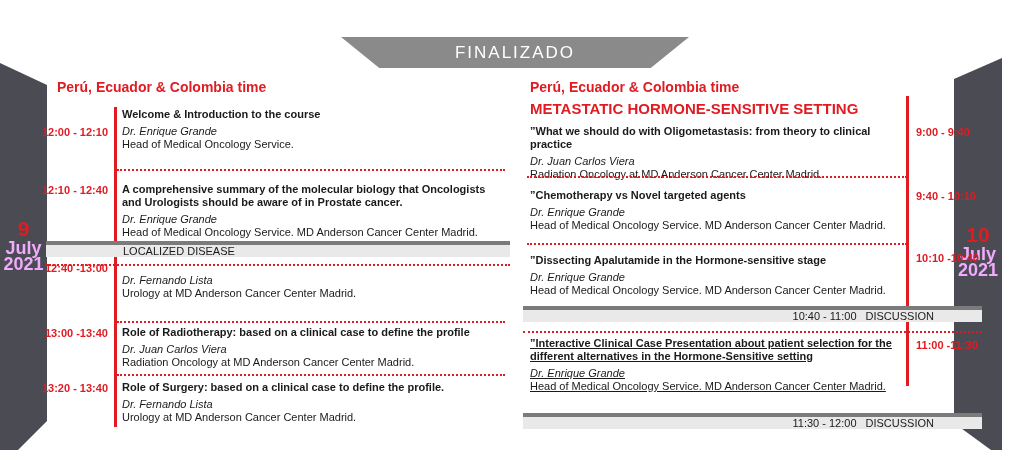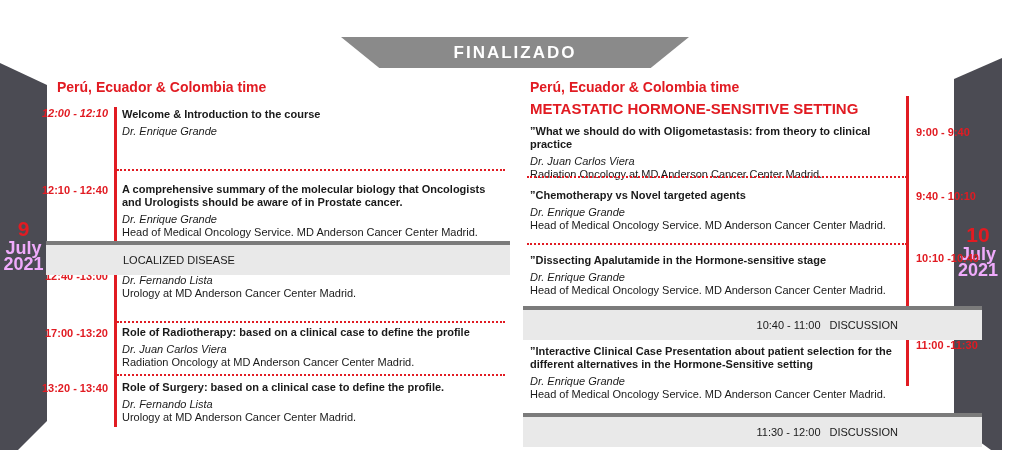--- a/index.html
+++ b/index.html
@@ -8,21 +8,21 @@
     font-family:"Liberation Sans", sans-serif;overflow:hidden;
     -webkit-font-smoothing:antialiased;
   }
   .abs{position:absolute;}
   
   .banner{
     left:341px;top:37px;width:348px;height:31px;background:#8a8a8a;
     clip-path:polygon(0 0,100% 0,89% 100%,11% 100%);
     display:flex;align-items:center;justify-content:center;
   }
-  .banner span{color:#ffffff;font-weight:bold;font-size:17px;letter-spacing:2px;}
+  .banner span{color:#ffffff;font-weight:normal;font-size:17px;letter-spacing:2px;}
   
   .panel{top:0;width:48px;height:450px;background:#4b4b53;}
   .panel.left{left:0;width:47px;clip-path:polygon(0 63px,47px 85px,47px 421px,18px 450px,0 450px);}
   .panel.right{left:954px;clip-path:polygon(0 79px,48px 58px,48px 450px,37px 450px,0 423px);}
   .date-block{position:absolute;left:0;width:100%;text-align:center;}
   .panel.left .date-block{top:217px;}
   .panel.right .date-block{top:223px;}
   .date-day{color:#e11b22;font-weight:bold;font-size:21px;line-height:23px;}
   .date-month,.date-year{color:#f0abfc;font-weight:bold;font-size:18px;line-height:16px;}
   
@@ -39,25 +39,25 @@
   
   .session{width:382px;font-size:11px;color:#1a1a1a;line-height:13px;}
   .session .title{font-weight:bold;}
   .session .speaker{font-style:italic;margin-top:4px;}
   .lcol{left:122px;}
   .rcol{left:530px;width:362px;}
   
   .dotted{height:2px;border-top:2px dotted #e11b22;z-index:0;}
   
   .bar{
-    background:#e9e9e9;border-top:4px solid #7b7b7b;height:34px;z-index:2;
+    background:#e9e9e9;border-top:4px solid #7b7b7b;height:16px;z-index:2;
     font-size:11px;color:#1a1a1a;display:flex;align-items:center;
   }
   .bar.section-bar{left:46px;top:241px;width:464px;padding-left:77px;box-sizing:border-box;}
-  .bar.discussion{left:523px;width:459px;justify-content:flex-end;padding-right:84px;box-sizing:border-box;}
+  .bar.discussion{left:523px;width:459px;justify-content:flex-end;padding-right:48px;box-sizing:border-box;}
   .bar .bar-time{margin-right:9px;}
 </style>
 </head>
 <body>
 
 <div class="abs banner">
   <span>FINALIZADO</span>
 </div>
 
 <div class="abs panel left">
@@ -73,29 +73,30 @@
     <div class="date-day">10</div>
     <div class="date-month">July</div>
     <div class="date-year">2021</div>
   </div>
 </div>
 
 <div class="abs tz-header" style="left:57px;top:79px;">Perú, Ecuador &amp; Colombia time</div>
 
 <div class="abs vline lv"></div>
 
-<div class="abs time-label lt" style="top:107px;font-style:italic;">12:00 - 12:10</div>
+<div class="abs time-label lt" style="top:126px;">12:00 - 12:10</div>
 <div class="abs time-label lt" style="top:184px;">12:10 - 12:40</div>
-<div class="abs time-label lt" style="top:270px;">12:40 -13:00</div>
-<div class="abs time-label lt" style="top:327px;">17:00 -13:20</div>
+<div class="abs time-label lt" style="top:262px;">12:40 -13:00</div>
+<div class="abs time-label lt" style="top:327px;">13:00 -13:40</div>
 <div class="abs time-label lt" style="top:382px;">13:20 - 13:40</div>
 
 <div class="abs session lcol" style="top:108px;">
   <div class="title">Welcome &amp; Introduction to the course</div>
   <div class="speaker">Dr. Enrique Grande</div>
+  <div class="affil">Head of Medical Oncology Service.</div>
 </div>
 <div class="abs dotted" style="left:117px;top:169px;width:388px;"></div>
 
 <div class="abs session lcol" style="top:183px;">
   <div class="title">A comprehensive summary of the molecular biology that Oncologists and Urologists should be aware of in Prostate cancer.</div>
   <div class="speaker">Dr. Enrique Grande</div>
   <div class="affil">Head of Medical Oncology Service. MD Anderson Cancer Center Madrid.</div>
 </div>
 
 <div class="abs bar section-bar">
@@ -151,21 +152,21 @@
   <div class="speaker">Dr. Enrique Grande</div>
   <div class="affil">Head of Medical Oncology Service. MD Anderson Cancer Center Madrid.</div>
 </div>
 
 <div class="abs bar discussion" style="top:306px;">
   <span class="bar-time">10:40  - 11:00</span>
   <span>DISCUSSION</span>
 </div>
 <div class="abs dotted" style="left:523px;top:331px;width:459px;"></div>
 
-<div class="abs session rcol" style="top:345px;">
+<div class="abs session rcol" style="top:337px;text-decoration:underline;">
   <div class="title">”Interactive Clinical Case Presentation about patient selection for the different alternatives in the Hormone-Sensitive setting</div>
   <div class="speaker">Dr. Enrique Grande</div>
   <div class="affil">Head of Medical Oncology Service. MD Anderson Cancer Center Madrid.</div>
 </div>
 
 <div class="abs bar discussion" style="top:413px;">
   <span class="bar-time">11:30  - 12:00</span>
   <span>DISCUSSION</span>
 </div>
 <div class="abs dotted" style="left:523px;top:421px;width:459px;"></div>

